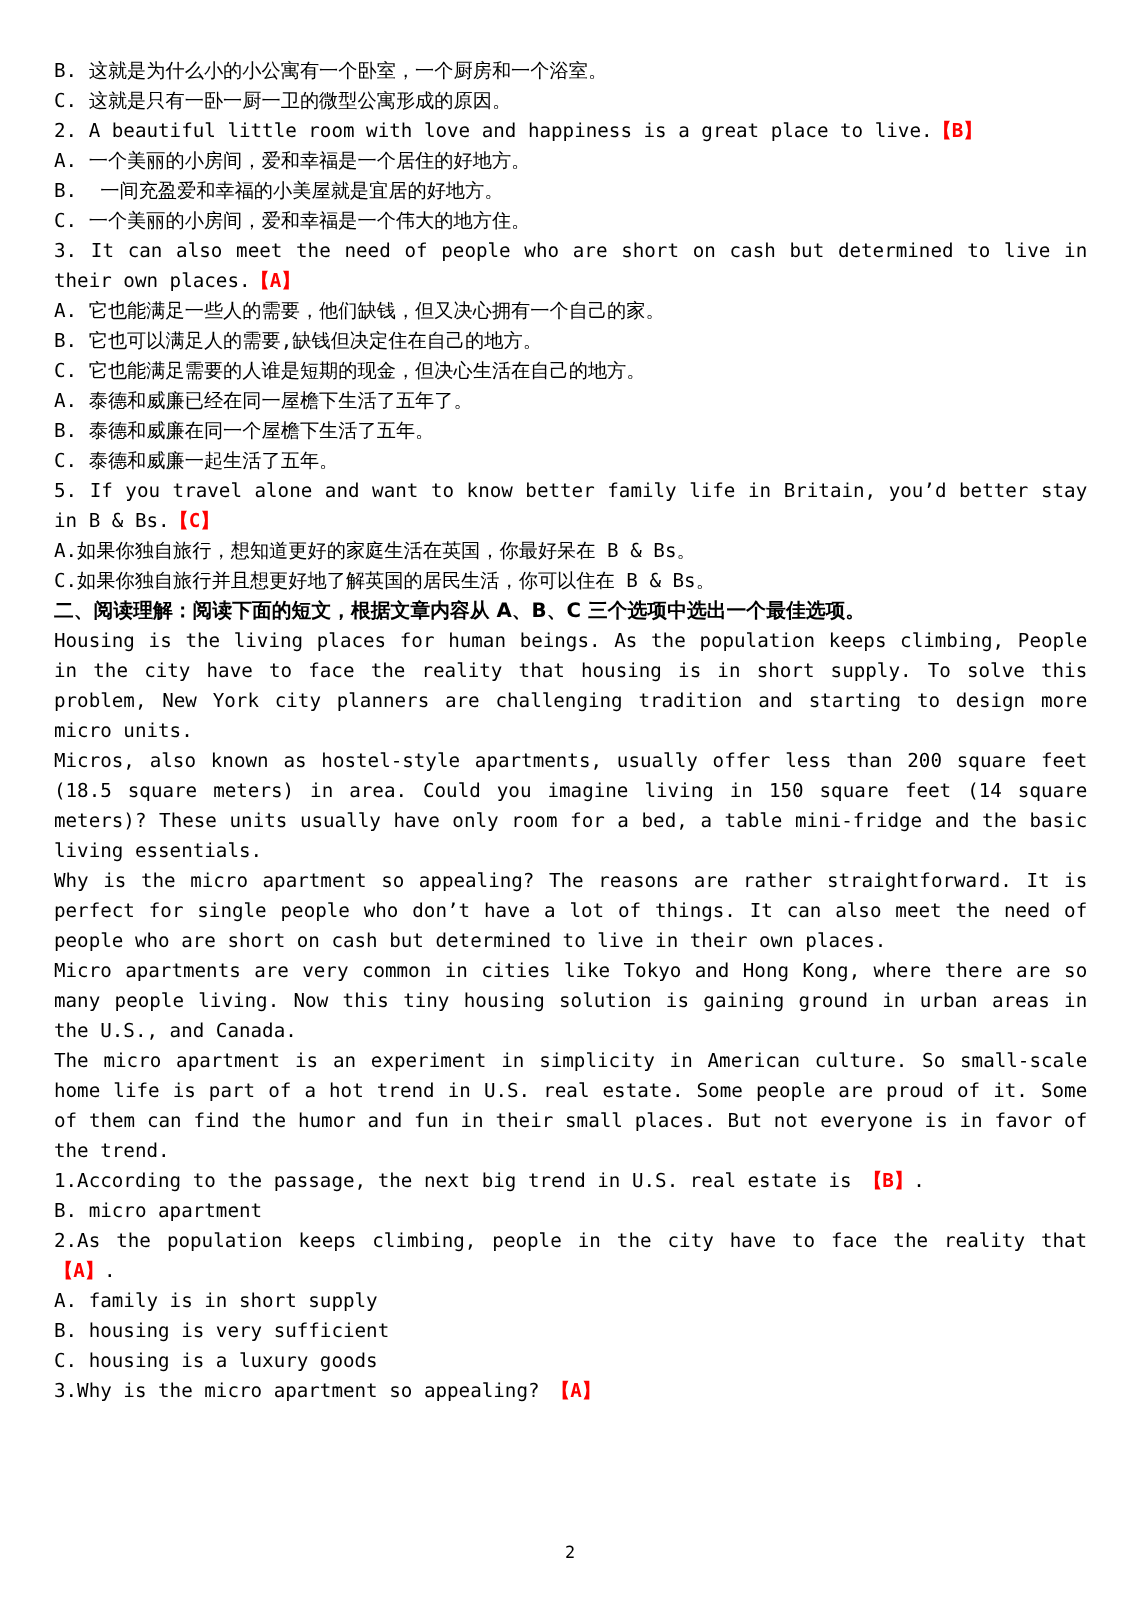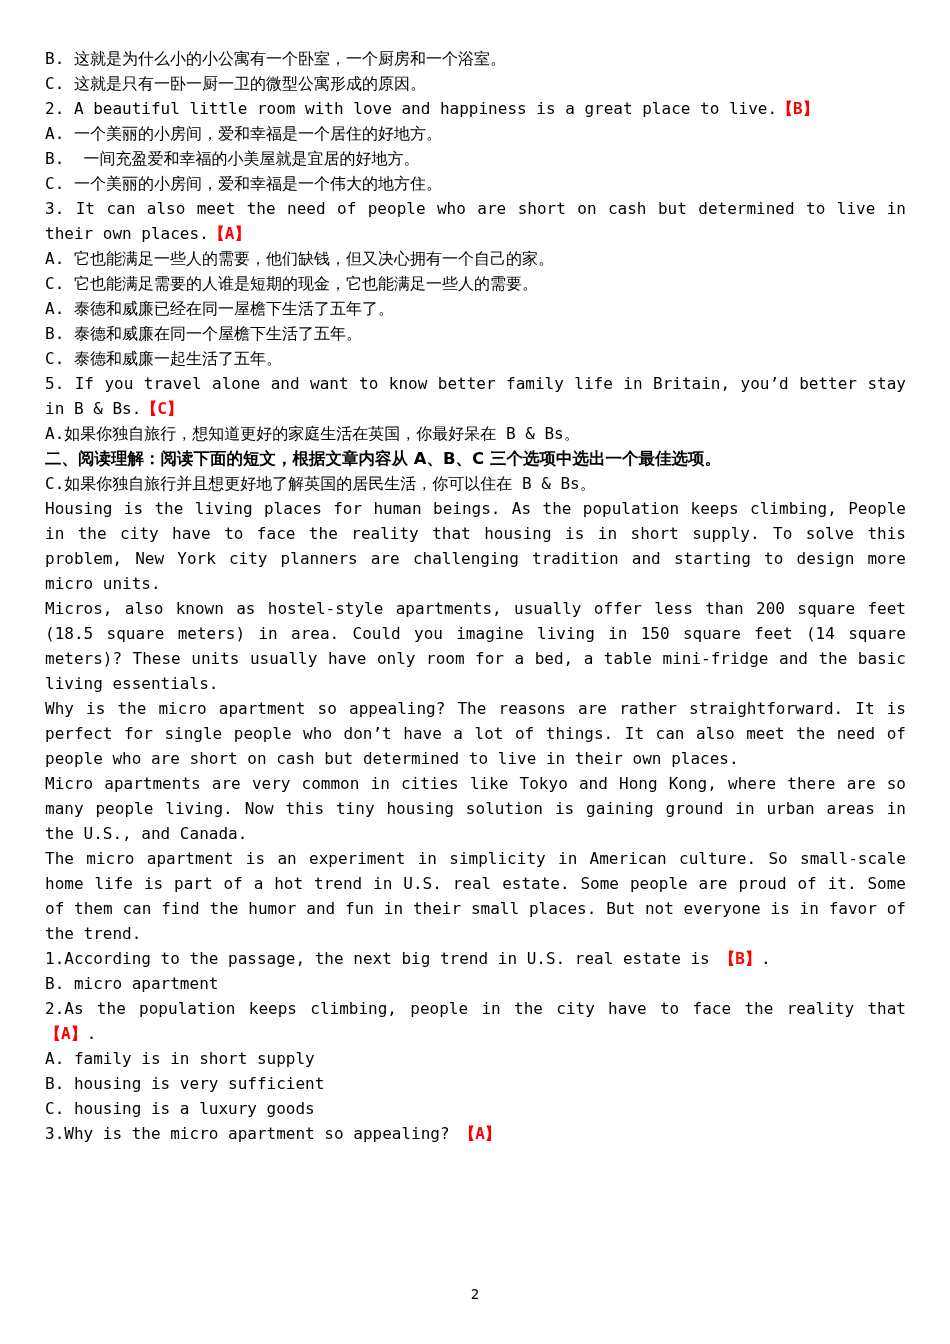--- a/index.html
+++ b/index.html
@@ -59,28 +59,29 @@
 <div class="page">
   <div class="doc-body" id="doc-body">
       <p class="line"><span>B. 这就是为什么小的小公寓有一个卧室，一个厨房和一个浴室。</span></p>
       <p class="line"><span>C. 这就是只有一卧一厨一卫的微型公寓形成的原因。</span></p>
       <p class="line"><span>2. A beautiful little room with love and happiness is a great place to live.</span><span class="answer-marker">【B】</span></p>
       <p class="line"><span>A. 一个美丽的小房间，爱和幸福是一个居住的好地方。</span></p>
       <p class="line"><span>B.  一间充盈爱和幸福的小美屋就是宜居的好地方。</span></p>
       <p class="line"><span>C. 一个美丽的小房间，爱和幸福是一个伟大的地方住。</span></p>
       <p class="line"><span>3. It can also meet the need of people who are short on cash but determined to live in their own places.</span><span class="answer-marker">【A】</span></p>
       <p class="line"><span>A. 它也能满足一些人的需要，他们缺钱，但又决心拥有一个自己的家。</span></p>
-      <p class="line"><span>C. 它也能满足需要的人谁是短期的现金，它也能满足一些人的需要。</span></p>
+      <p class="line"><span>B. 它也可以满足人的需要,缺钱但决定住在自己的地方。</span></p>
+      <p class="line"><span>C. 它也能满足需要的人谁是短期的现金，但决心生活在自己的地方。</span></p>
       <p class="line"><span>A. 泰德和威廉已经在同一屋檐下生活了五年了。</span></p>
       <p class="line"><span>B. 泰德和威廉在同一个屋檐下生活了五年。</span></p>
       <p class="line"><span>C. 泰德和威廉一起生活了五年。</span></p>
       <p class="line"><span>5. If you travel alone and want to know better family life in Britain, you’d better stay in B &amp; Bs.</span><span class="answer-marker">【C】</span></p>
       <p class="line"><span>A.如果你独自旅行，想知道更好的家庭生活在英国，你最好呆在 B &amp; Bs。</span></p>
+      <p class="line"><span>C.如果你独自旅行并且想更好地了解英国的居民生活，你可以住在 B &amp; Bs。</span></p>
       <p class="line bold"><span>二、阅读理解：阅读下面的短文，根据文章内容从 A、B、C 三个选项中选出一个最佳选项。</span></p>
-      <p class="line"><span>C.如果你独自旅行并且想更好地了解英国的居民生活，你可以住在 B &amp; Bs。</span></p>
       <p class="line"><span>Housing is the living places for human beings. As the population keeps climbing, People in the city have to face the reality that housing is in short supply. To solve this problem, New York city planners are challenging tradition and starting to design more micro units.</span></p>
       <p class="line"><span>Micros, also known as hostel-style apartments, usually offer less than 200 square feet (18.5 square meters) in area. Could you imagine living in 150 square feet (14 square meters)? These units usually have only room for a bed, a table mini-fridge and the basic living essentials.</span></p>
       <p class="line"><span>Why is the micro apartment so appealing? The reasons are rather straightforward. It is perfect for single people who don’t have a lot of things. It can also meet the need of people who are short on cash but determined to live in their own places.</span></p>
       <p class="line"><span>Micro apartments are very common in cities like Tokyo and Hong Kong, where there are so many people living. Now this tiny housing solution is gaining ground in urban areas in the U.S., and Canada.</span></p>
       <p class="line"><span>The micro apartment is an experiment in simplicity in American culture. So small-scale home life is part of a hot trend in U.S. real estate. Some people are proud of it. Some of them can find the humor and fun in their small places. But not everyone is in favor of the trend.</span></p>
       <p class="line"><span>1.According to the passage, the next big trend in U.S. real estate is </span><span class="answer-marker">【B】</span><span>.</span></p>
       <p class="line"><span>B. micro apartment</span></p>
       <p class="line"><span>2.As the population keeps climbing, people in the city have to face the reality that </span><span class="answer-marker">【A】</span><span>.</span></p>
       <p class="line"><span>A. family is in short supply</span></p>
       <p class="line"><span>B. housing is very sufficient</span></p>

